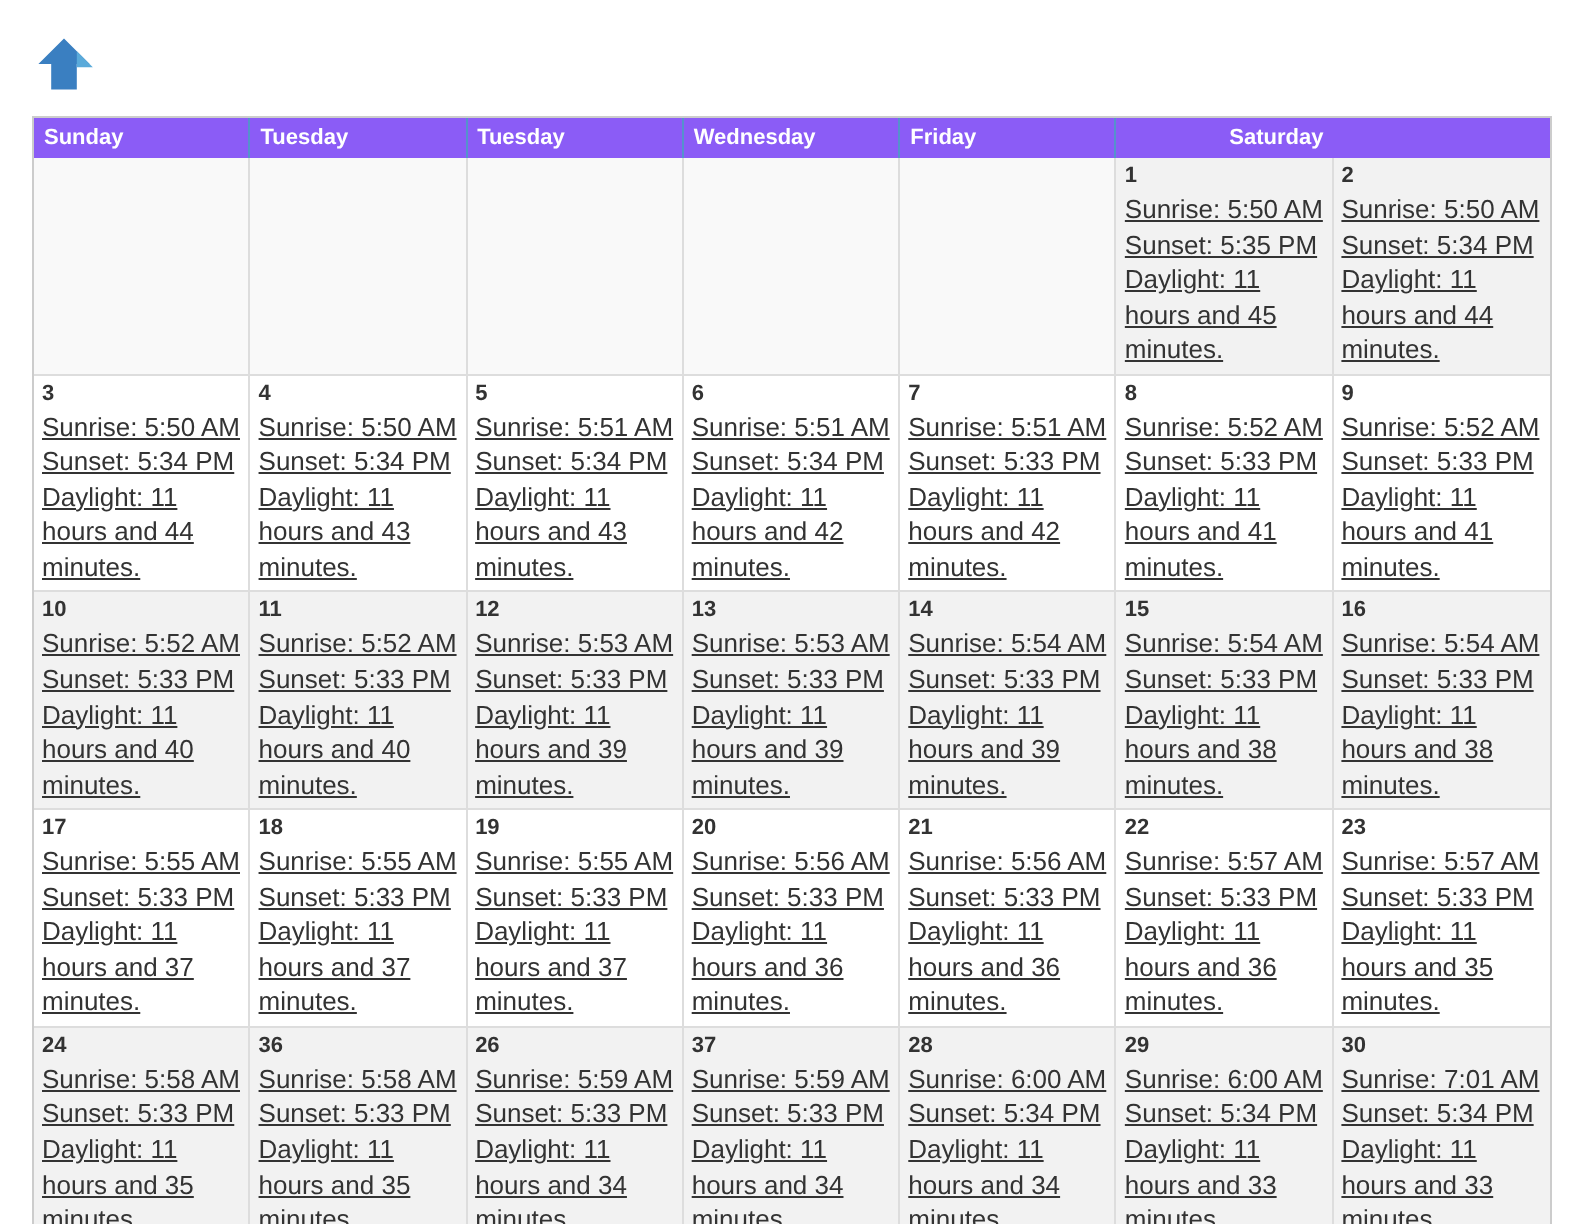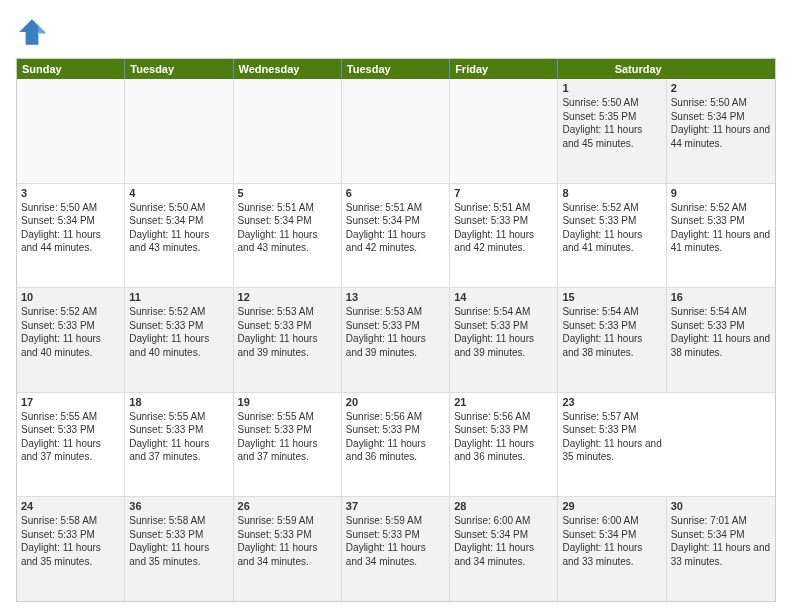--- a/index.html
+++ b/index.html
@@ -62,21 +62,21 @@
     }
     .calendar {
       flex: 1;
       display: flex;
       flex-direction: column;
       border: 1px solid #ccc;
     }
     .cal-header {
       display: grid;
       grid-template-columns: repeat(7, 1fr);
-      background: #4d7c0f;
+      background: #8b5cf6;
     }
     .cal-header-cell {
       color: #fff;
       font-size: 11px;
       font-weight: bold;
       padding: 4px 5px;
       text-align: left;
       border-right: 1px solid #5592cc;
     }
     .cal-header-cell:last-child { border-right: none; text-align: right; }
@@ -104,23 +104,24 @@
     .cal-cell:last-child { border-right: none; }
     .cal-cell.empty { background: #f9f9f9; }
     .cal-cell.shaded { background: #f2f2f2; }
     .day-num {
       font-size: 11px;
       font-weight: bold;
       margin-bottom: 2px;
       display: block;
     }
     .cell-text {
-      font-size: 10px;
+      font-size: 13px;
       line-height: 1.35;
       color: #333;
+      text-decoration: underline;
     }
   </style>
 </head>
 <body>
 
 <div class="page">
   <div class="header">
     <div class="logo">
       <svg class="logo-icon" viewBox="0 0 40 40">
         <polygon points="20,4 36,20 28,20 28,36 12,36 12,20 4,20" fill="#3a7fc1"></polygon>
@@ -134,22 +135,22 @@
     <div class="title-block">
       <div class="month-title"></div>
       <div class="subtitle"></div>
     </div>
   </div>
 
   <div class="calendar">
     <div class="cal-header" id="cal-header">
         <div class="cal-header-cell">Sunday</div>
         <div class="cal-header-cell">Tuesday</div>
+        <div class="cal-header-cell">Tuesday</div>
         <div class="cal-header-cell">Wednesday</div>
-        <div class="cal-header-cell">Tuesday</div>
         <div class="cal-header-cell">Friday</div>
         <div class="cal-header-cell">Saturday</div>
       </div>
     <div class="cal-body" id="cal-body">
         <div class="cal-row">
           <div class="cal-cell empty"></div>
           <div class="cal-cell empty"></div>
           <div class="cal-cell empty"></div>
           <div class="cal-cell empty"></div>
           <div class="cal-cell empty"></div>
@@ -295,20 +296,27 @@
           <div class="cal-cell">
             <span class="day-num">20</span>
             <div class="cell-text">Sunrise: 5:56 AM
 Sunset: 5:33 PM
 Daylight: 11 hours
 and 36 minutes.</div>
           </div>
           <div class="cal-cell">
             <span class="day-num">21</span>
             <div class="cell-text">Sunrise: 5:56 AM
+Sunset: 5:33 PM
+Daylight: 11 hours
+and 36 minutes.</div>
+          </div>
+          <div class="cal-cell">
+            <span class="day-num">22</span>
+            <div class="cell-text">Sunrise: 5:57 AM
 Sunset: 5:33 PM
 Daylight: 11 hours
 and 36 minutes.</div>
           </div>
           <div class="cal-cell">
             <span class="day-num">23</span>
             <div class="cell-text">Sunrise: 5:57 AM
 Sunset: 5:33 PM
 Daylight: 11 hours
 and 35 minutes.</div>

